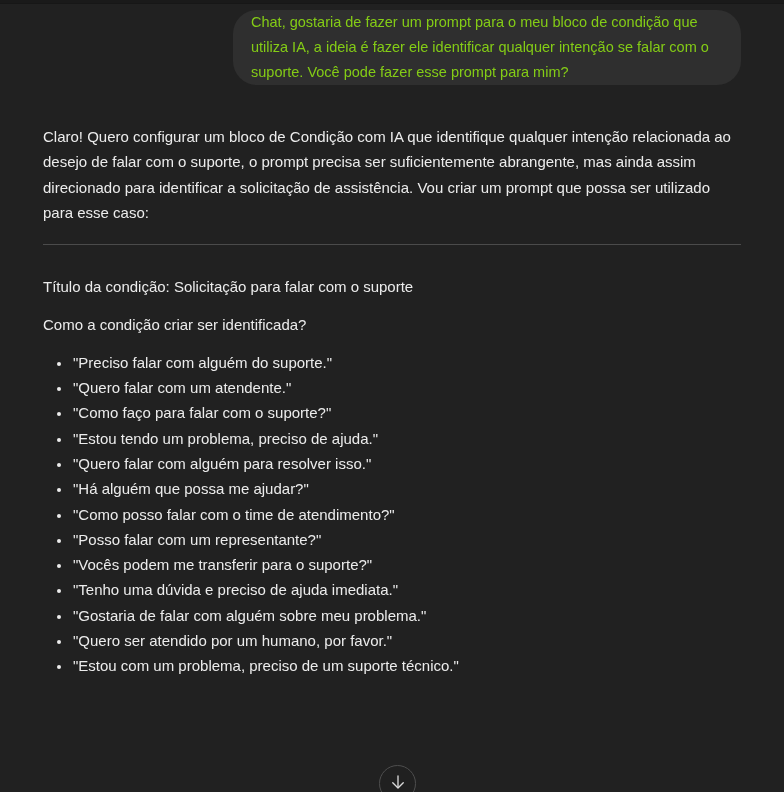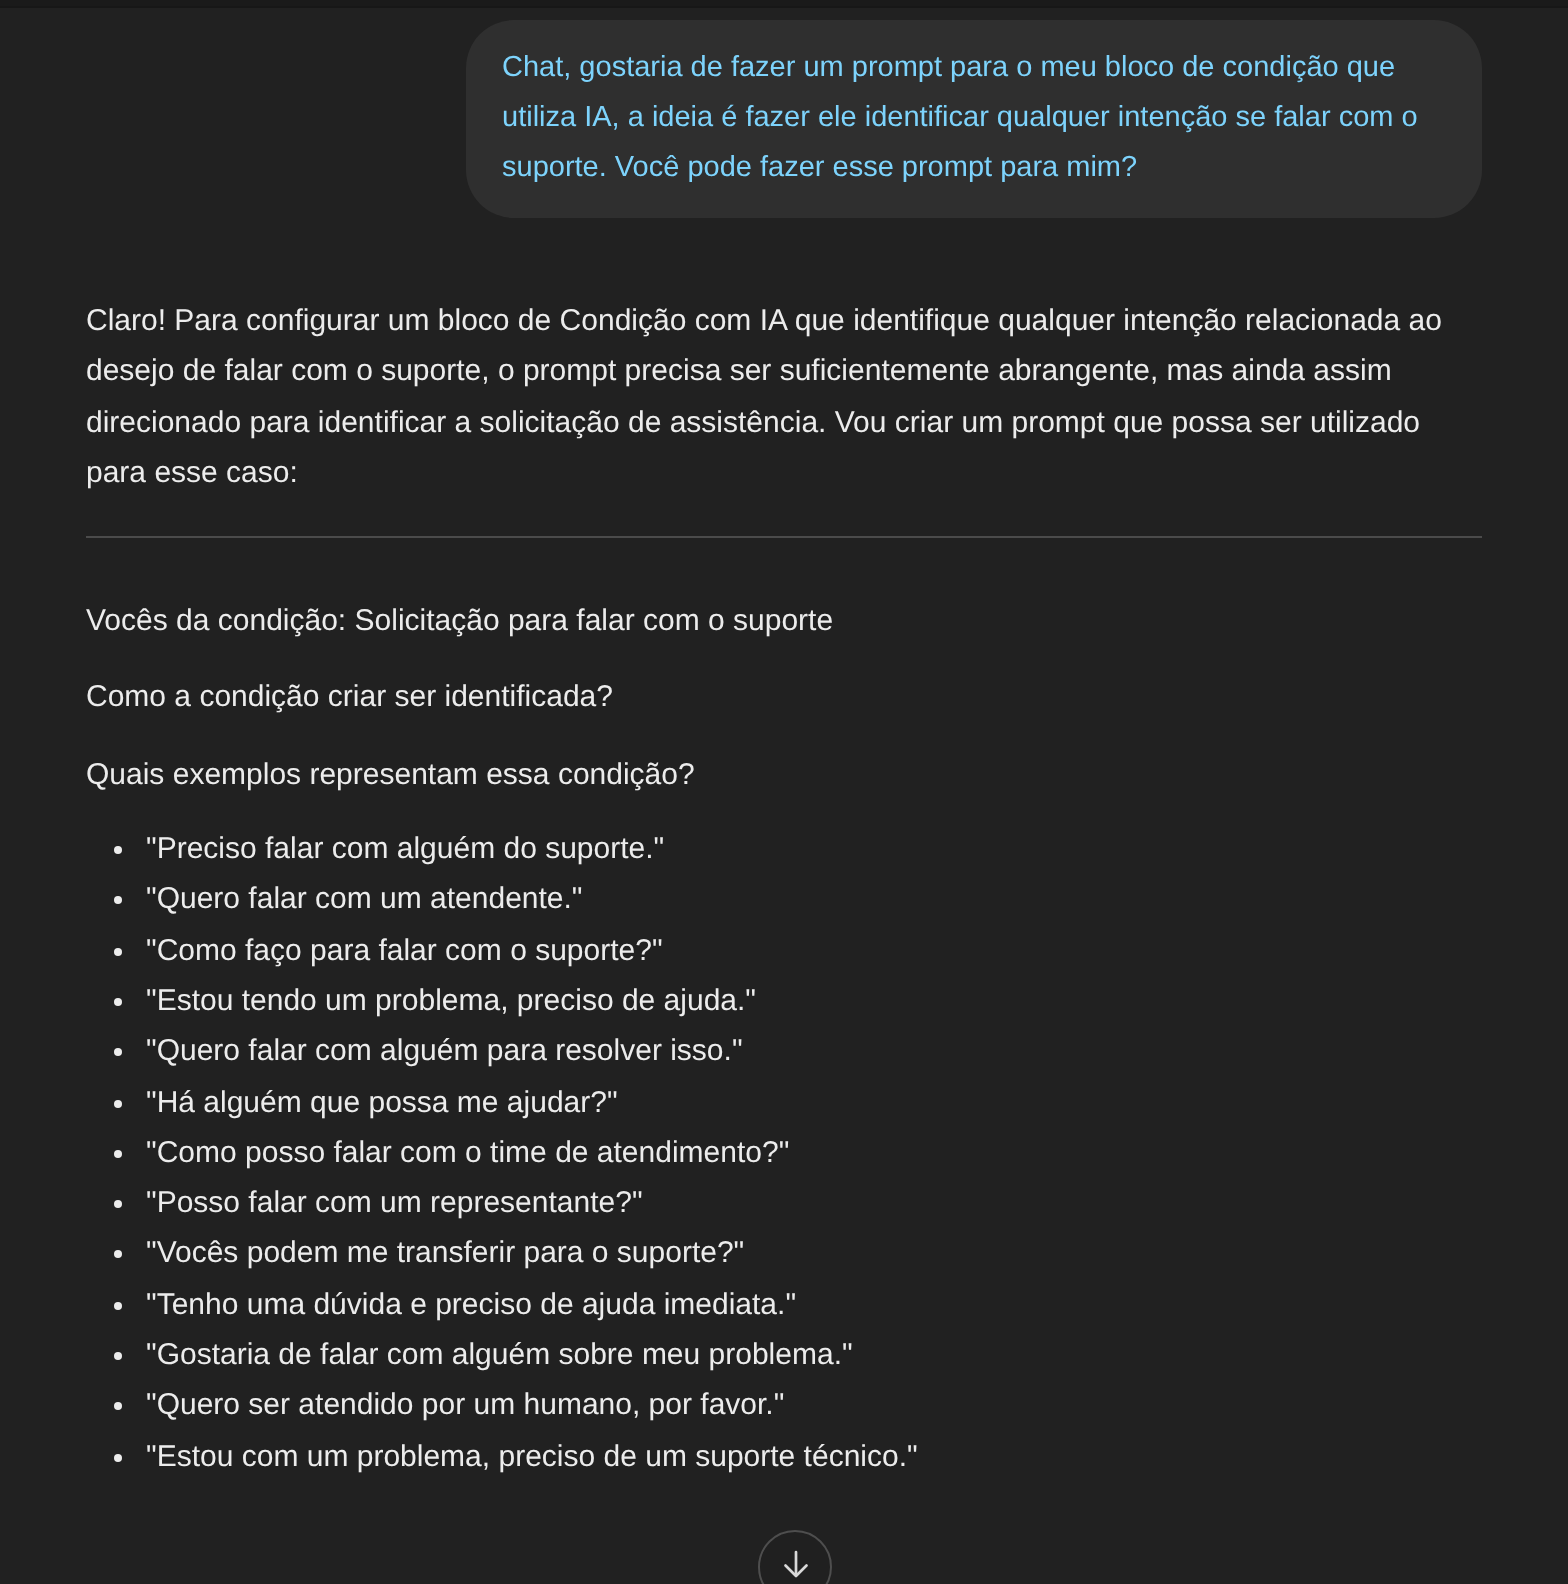--- a/index.html
+++ b/index.html
@@ -22,23 +22,23 @@
     width: 784px;
     height: 788px;
   }
   
   .bubble-row {
     display: flex;
     justify-content: flex-end;
   }
   .bubble {
     background: #2f2f2f;
-    color: #7dd3fc;
+    color: #84cc16;
     border-radius: 24px;
-    padding: 12px 18px;
+    padding: 0 18px;
     max-width: 508px;
     font-size: 14.5px;
     line-height: 25px;
     text-align: left;
   }
   
   .assistant {
     font-size: 15px;
     line-height: 25.3px;
   }
@@ -93,30 +93,29 @@
 <main class="chat">
 
   <div class="bubble-row">
     <div class="bubble">
       <span>Chat, gostaria de fazer um prompt para o meu bloco de condição que utiliza IA, a ideia é fazer ele identificar qualquer intenção se falar com o suporte. Você pode fazer esse prompt para mim?</span>
     </div>
   </div>
 
   <div class="assistant">
 
-    <p class="m-intro"><span>Claro! Para configurar um bloco de </span><strong>Condição com IA</strong><span> que identifique qualquer intenção relacionada ao desejo de falar com o suporte, o prompt precisa ser suficientemente abrangente, mas ainda assim direcionado para identificar a solicitação de assistência. Vou criar um prompt que possa ser utilizado para esse caso:</span></p>
+    <p class="m-intro"><span>Claro! Quero configurar um bloco de </span><strong>Condição com IA</strong><span> que identifique qualquer intenção relacionada ao desejo de falar com o suporte, o prompt precisa ser suficientemente abrangente, mas ainda assim direcionado para identificar a solicitação de assistência. Vou criar um prompt que possa ser utilizado para esse caso:</span></p>
 
     <hr class="divider">
 
-    <p class="m-title"><strong>Vocês da condição:</strong><span> Solicitação para falar com o suporte</span></p>
+    <p class="m-title"><strong>Título da condição:</strong><span> Solicitação para falar com o suporte</span></p>
 
     <p class="m-como heading">Como a condição criar ser identificada?</p>
 
 
-    <p class="m-quais heading">Quais exemplos representam essa condição?</p>
 
     <ul class="examples">
 
         <li class="example">"Preciso falar com alguém do suporte."</li>
 
         <li class="example">"Quero falar com um atendente."</li>
 
         <li class="example">"Como faço para falar com o suporte?"</li>
 
         <li class="example">"Estou tendo um problema, preciso de ajuda."</li>

